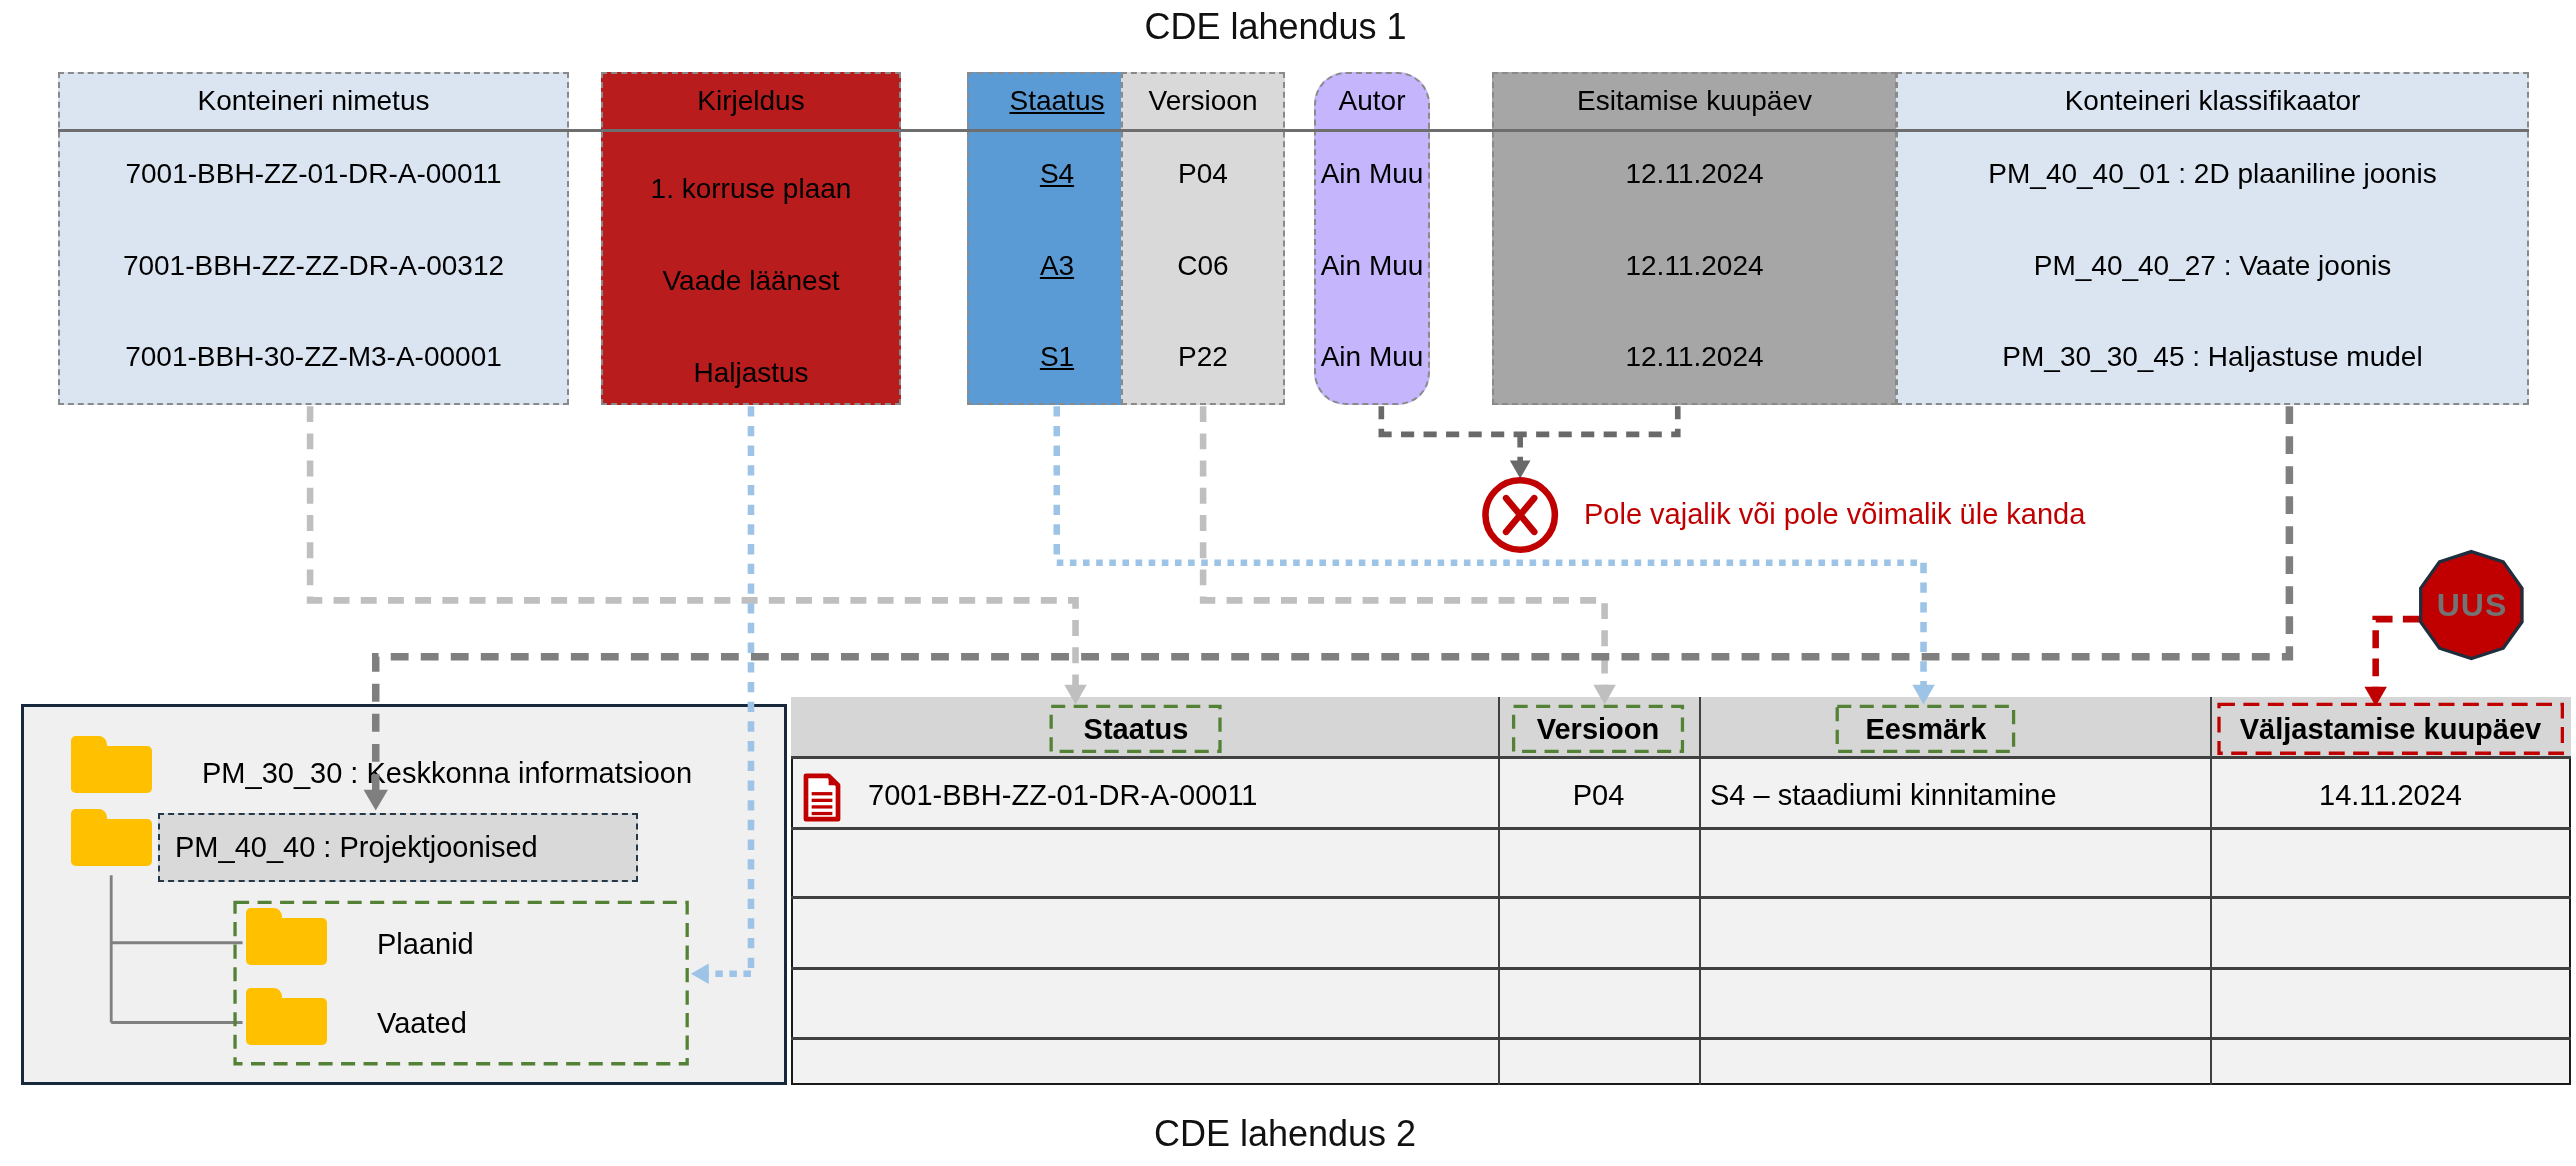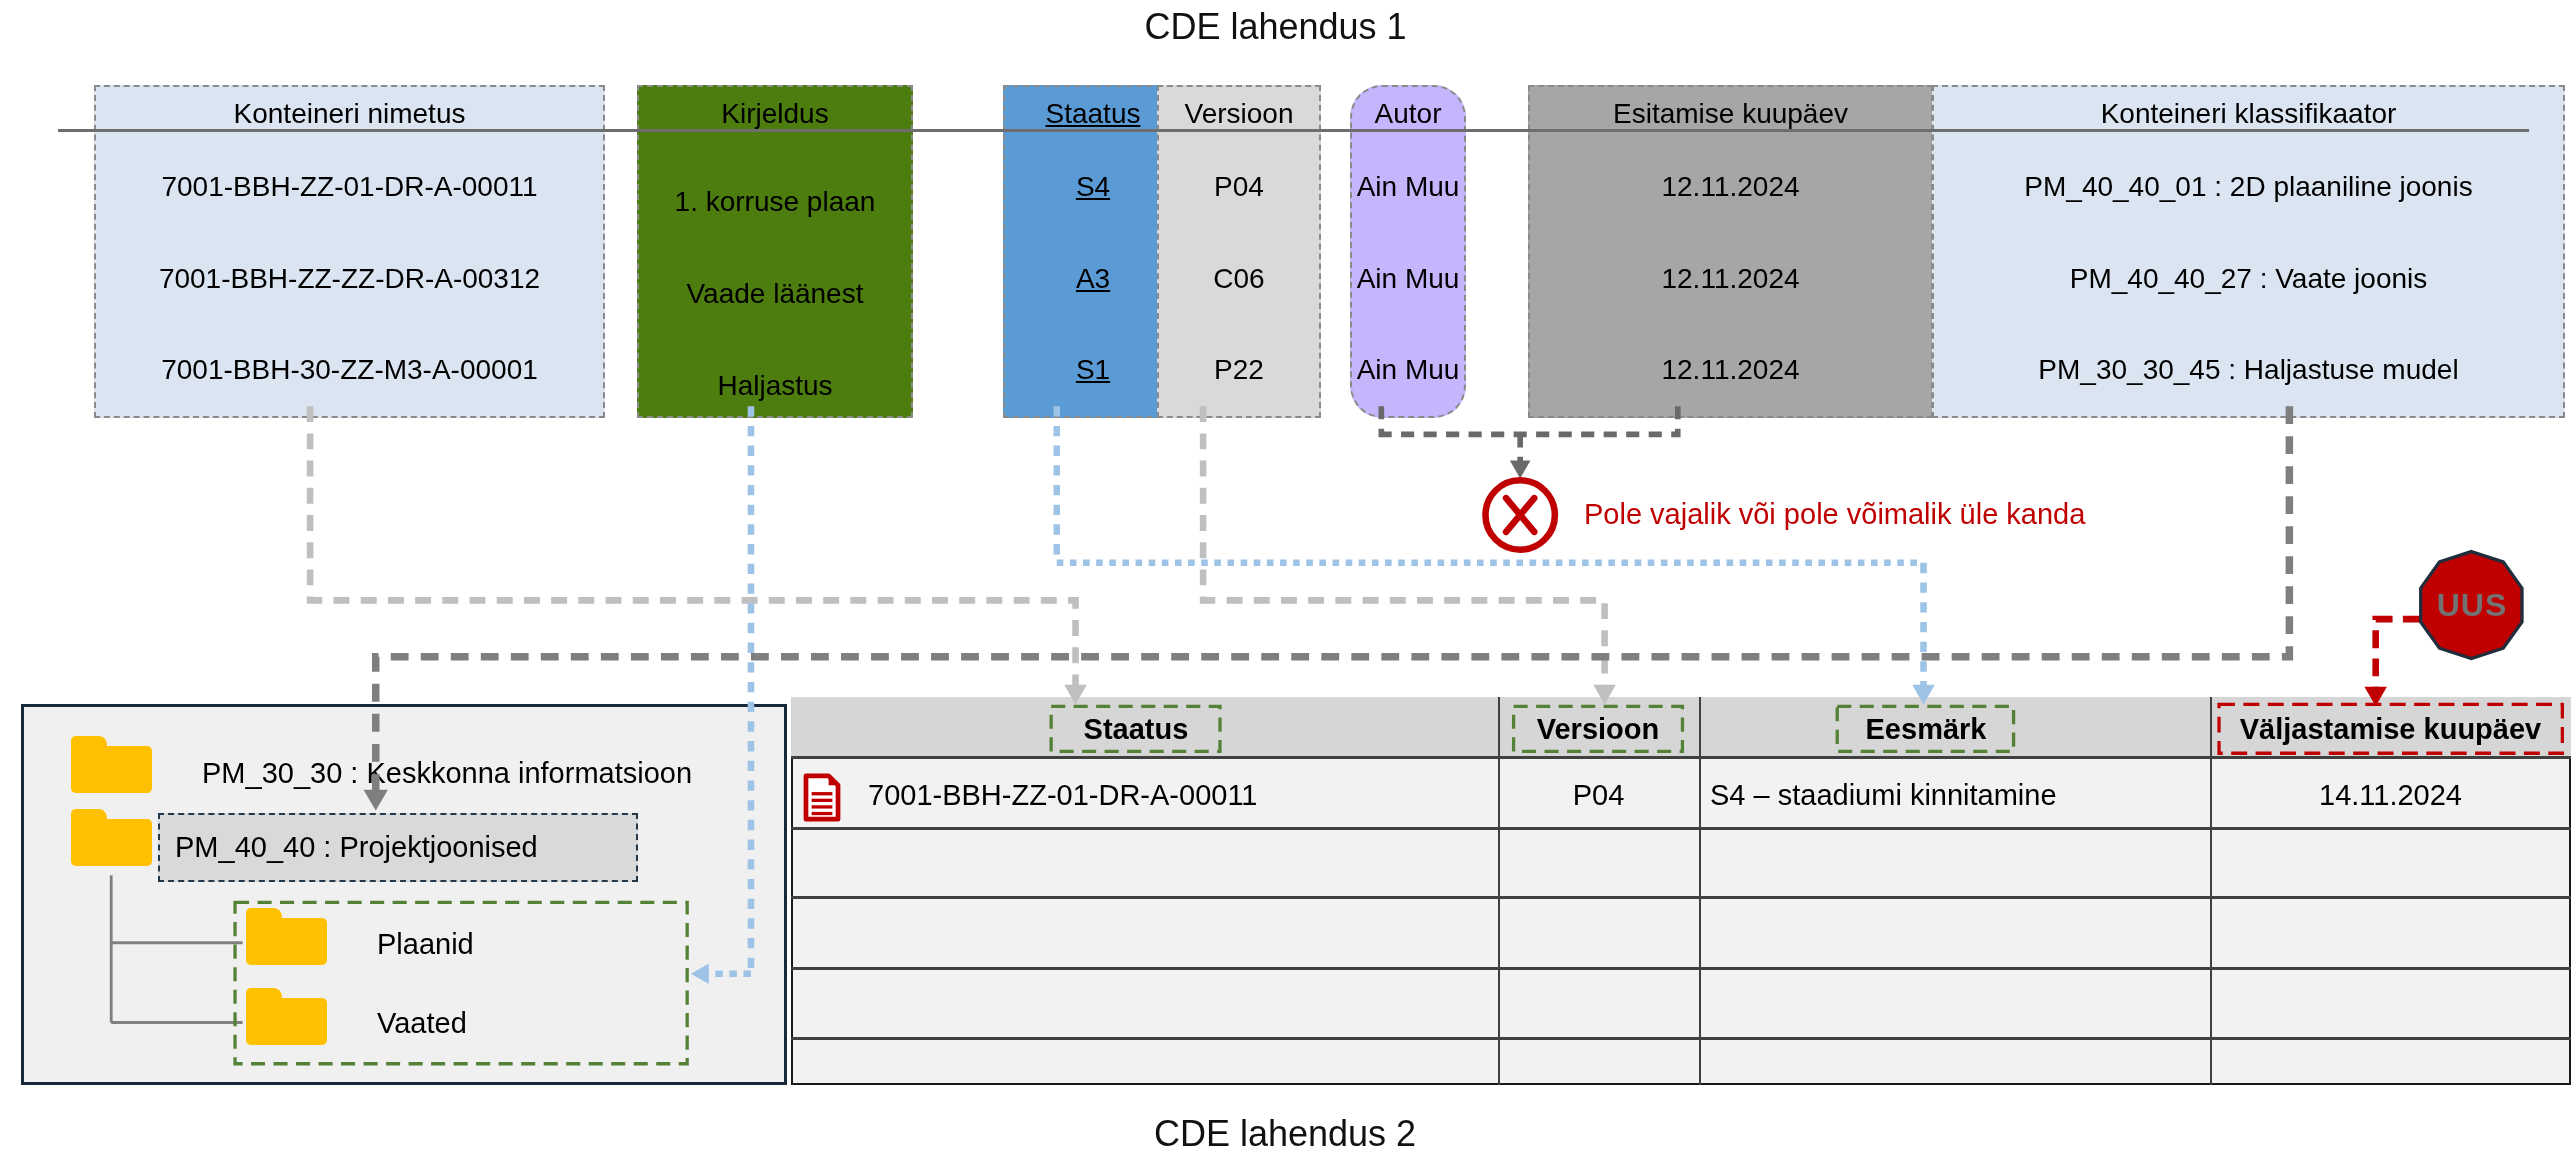--- a/index.html
+++ b/index.html
@@ -5,22 +5,22 @@
   html,body { margin:0; padding:0; background:#ffffff; }
   .canvas {
     position:relative; width:2576px; height:1166px; background:#ffffff;
     font-family:"Liberation Sans", sans-serif; color:#000; overflow:hidden;
   }
   .abs { position:absolute; }
   .title { font-size:36px; text-align:center; color:#111;margin-left:37px; }
 
   
   .src-col {
-    position:absolute; top:85px; height:333px; box-sizing:border-box;
-    border:2.8px dashed #8a8a8a; display:flex; flex-direction:column; z-index:2;margin-left:36px;
+    position:absolute; top:72px; height:333px; box-sizing:border-box;
+    border:2.8px dashed #8a8a8a; display:flex; flex-direction:column; z-index:2;
   }
   .src-head { height:54px; display:flex; align-items:center; justify-content:center; font-size:28px; }
   .src-cell { flex:1; display:flex; align-items:center; justify-content:center; font-size:28px; }
   .head-underline { position:absolute; left:58px; top:129px; width:2471px; height:2.8px; background:#6e6e6e; z-index:3; }
 
   
   .note-text { position:absolute; left:1584px; top:498px; font-size:29px; color:#C00000; z-index:4; }
   .uus-label { position:absolute; left:2418px; top:587px; width:108px; text-align:center;
                font-size:32px; font-weight:bold; color:#737373; letter-spacing:0.9px; z-index:8; }
 
@@ -55,21 +55,21 @@
 
   <div class="abs title" style="left:0; top:5.6px; width:2477px;">CDE lahendus 1</div>
   <div class="abs title" style="left:0; top:1113px; width:2496px;">CDE lahendus 2</div>
 
   <div class="src-col" style="left:58px;  width:511px; background:#dbe5f1;">
     <div class="src-head">Konteineri nimetus</div>
     <div class="src-cell">7001-BBH-ZZ-01-DR-A-00011</div>
     <div class="src-cell">7001-BBH-ZZ-ZZ-DR-A-00312</div>
     <div class="src-cell">7001-BBH-30-ZZ-M3-A-00001</div>
   </div>
-  <div class="src-col" style="left:601px; width:276px; background:#4d7c0f;gap:31px;">
+  <div class="src-col" style="left:601px; width:300px; background:#b91c1c;gap:31px;">
     <div class="src-head">Kirjeldus</div>
     <div class="src-cell">1. korruse plaan</div>
     <div class="src-cell">Vaade läänest</div>
     <div class="src-cell">Haljastus</div>
   </div>
   <div class="src-col" style="left:967px; width:180px; background:#5b9bd5;text-decoration:underline;">
     <div class="src-head">Staatus</div>
     <div class="src-cell">S4</div>
     <div class="src-cell">A3</div>
     <div class="src-cell">S1</div>

